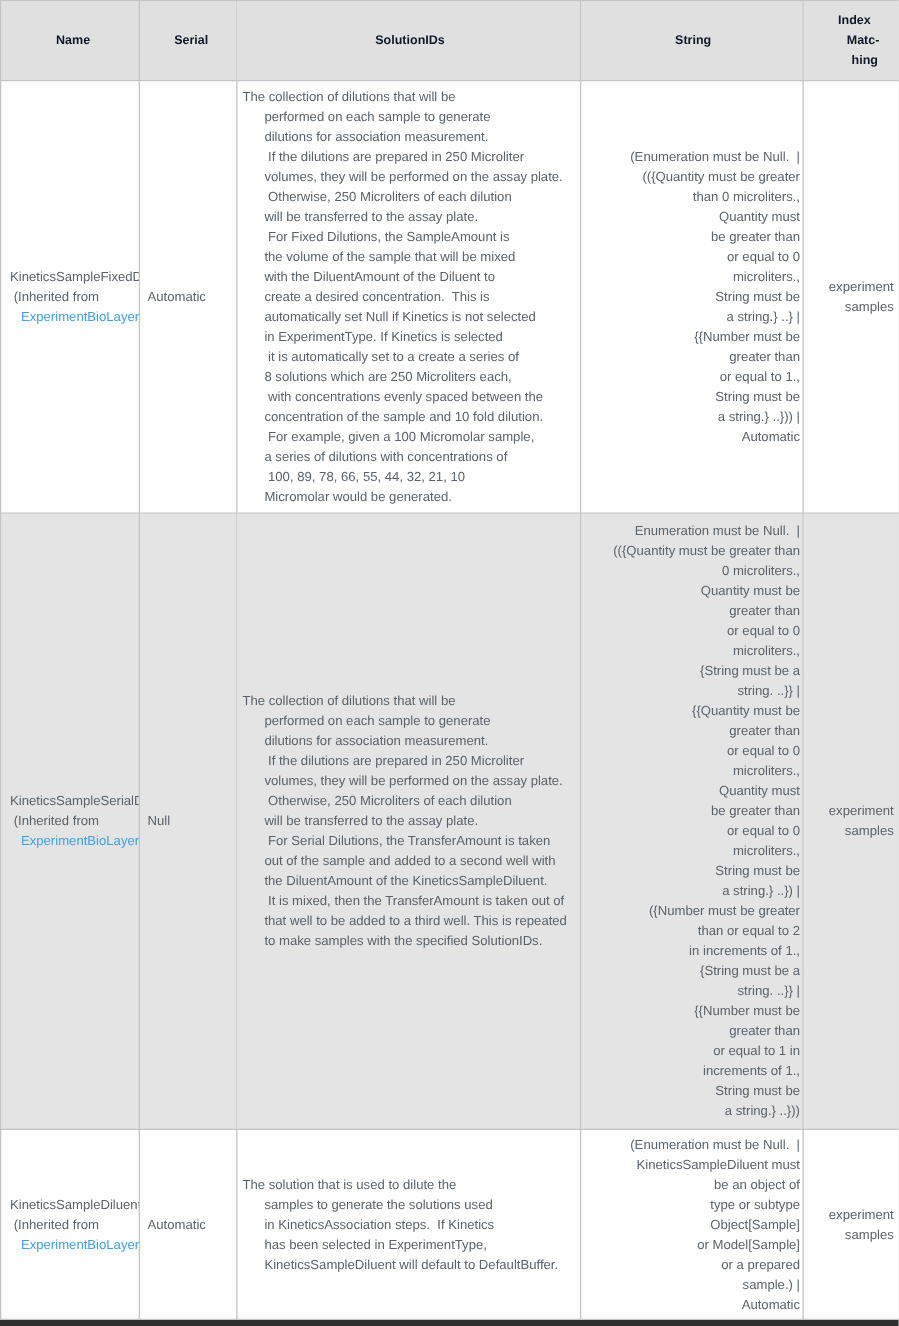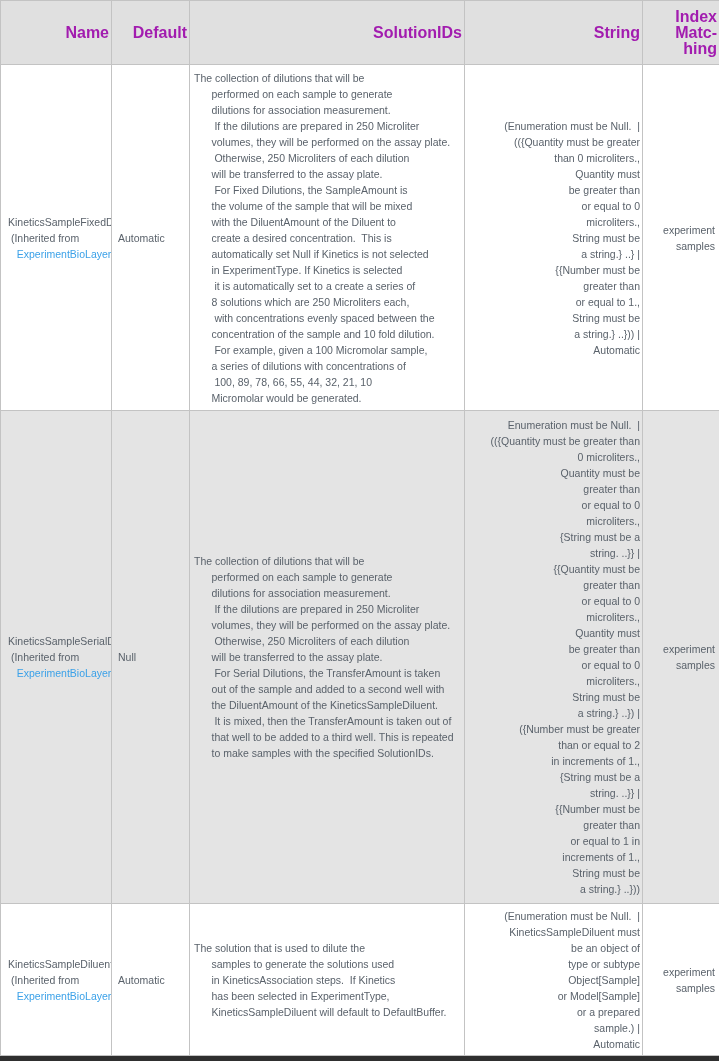--- a/index.html
+++ b/index.html
@@ -7,21 +7,21 @@
   body { font-family:"Liberation Sans", sans-serif; }
   .doc-table { width:719px; border-collapse:collapse; table-layout:fixed; border:1px solid #9a9a9a; }
   .doc-table col.c-name{width:111px;} .doc-table col.c-default{width:78px;}
   .doc-table col.c-desc{width:275px;} .doc-table col.c-pattern{width:178px;}
   .doc-table col.c-index{width:77px;}
   .doc-table th, .doc-table td {
     border:1px solid #c3c3c3; vertical-align:middle; overflow:hidden;
   }
   thead tr { height:64px; background:#e0e0e0; }
   thead th {
-    font-size:16px; font-weight:bold; color:#a21caf; text-align:right;
+    font-size:10px; font-weight:bold; color:#0f172a; text-align:center;
     white-space:pre; line-height:16px; padding-left:7px; padding-right:2px;
   }
   th.h-desc, td.cell-desc { padding-left:4px; }
   th.h-pattern, td.cell-pattern { padding-left:4px; }
   tbody tr { background:#ffffff; }
   tbody tr.stripe { background:#e4e4e4; }
   tbody td {
     font-size:10.5px; color:#5a626b; line-height:16px; white-space:pre;
     padding-left:7px; padding-right:2px;
   }
@@ -40,21 +40,21 @@
   <colgroup>
     <col class="c-name">
       <col class="c-default">
       <col class="c-desc">
       <col class="c-pattern">
       <col class="c-index">
   </colgroup>
   <thead>
     <tr>
       <th>Name</th>
-      <th>Default</th>
+      <th>Serial</th>
       <th class="h-desc">SolutionIDs</th>
       <th class="h-pattern">String</th>
       <th>Index
      Matc-
       hing</th>
     </tr>
   </thead>
   <tbody>
       <tr style="height: 346px;">
         <td class="cell-name">KineticsSampleFixedDi

